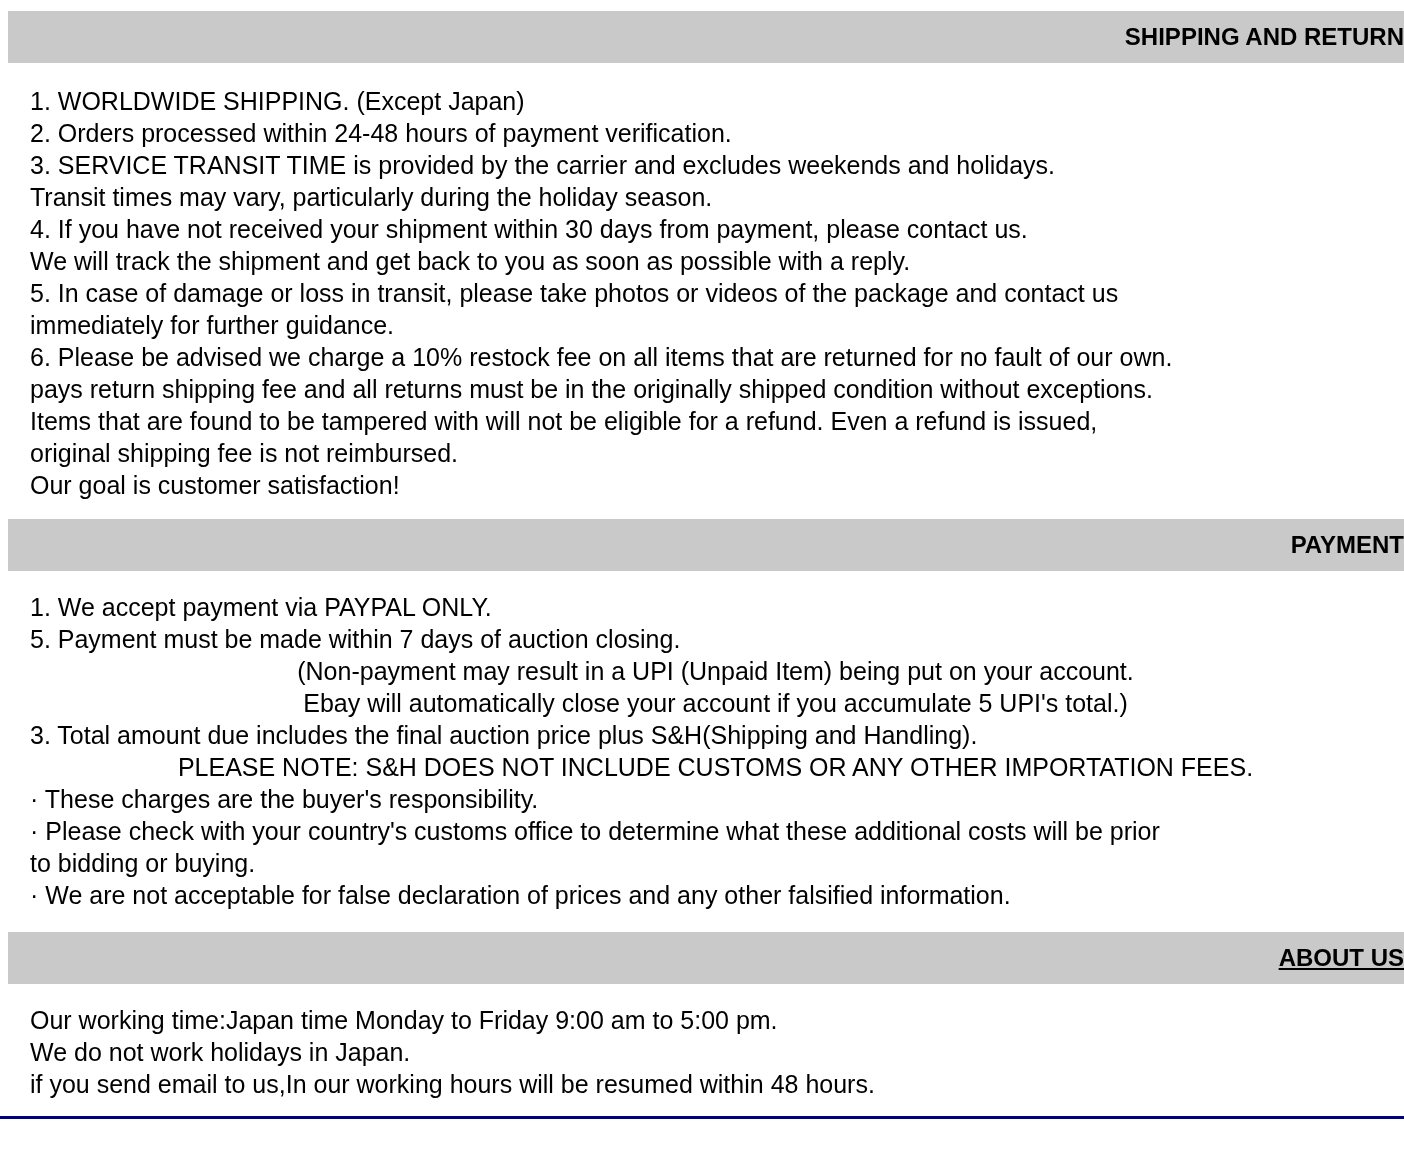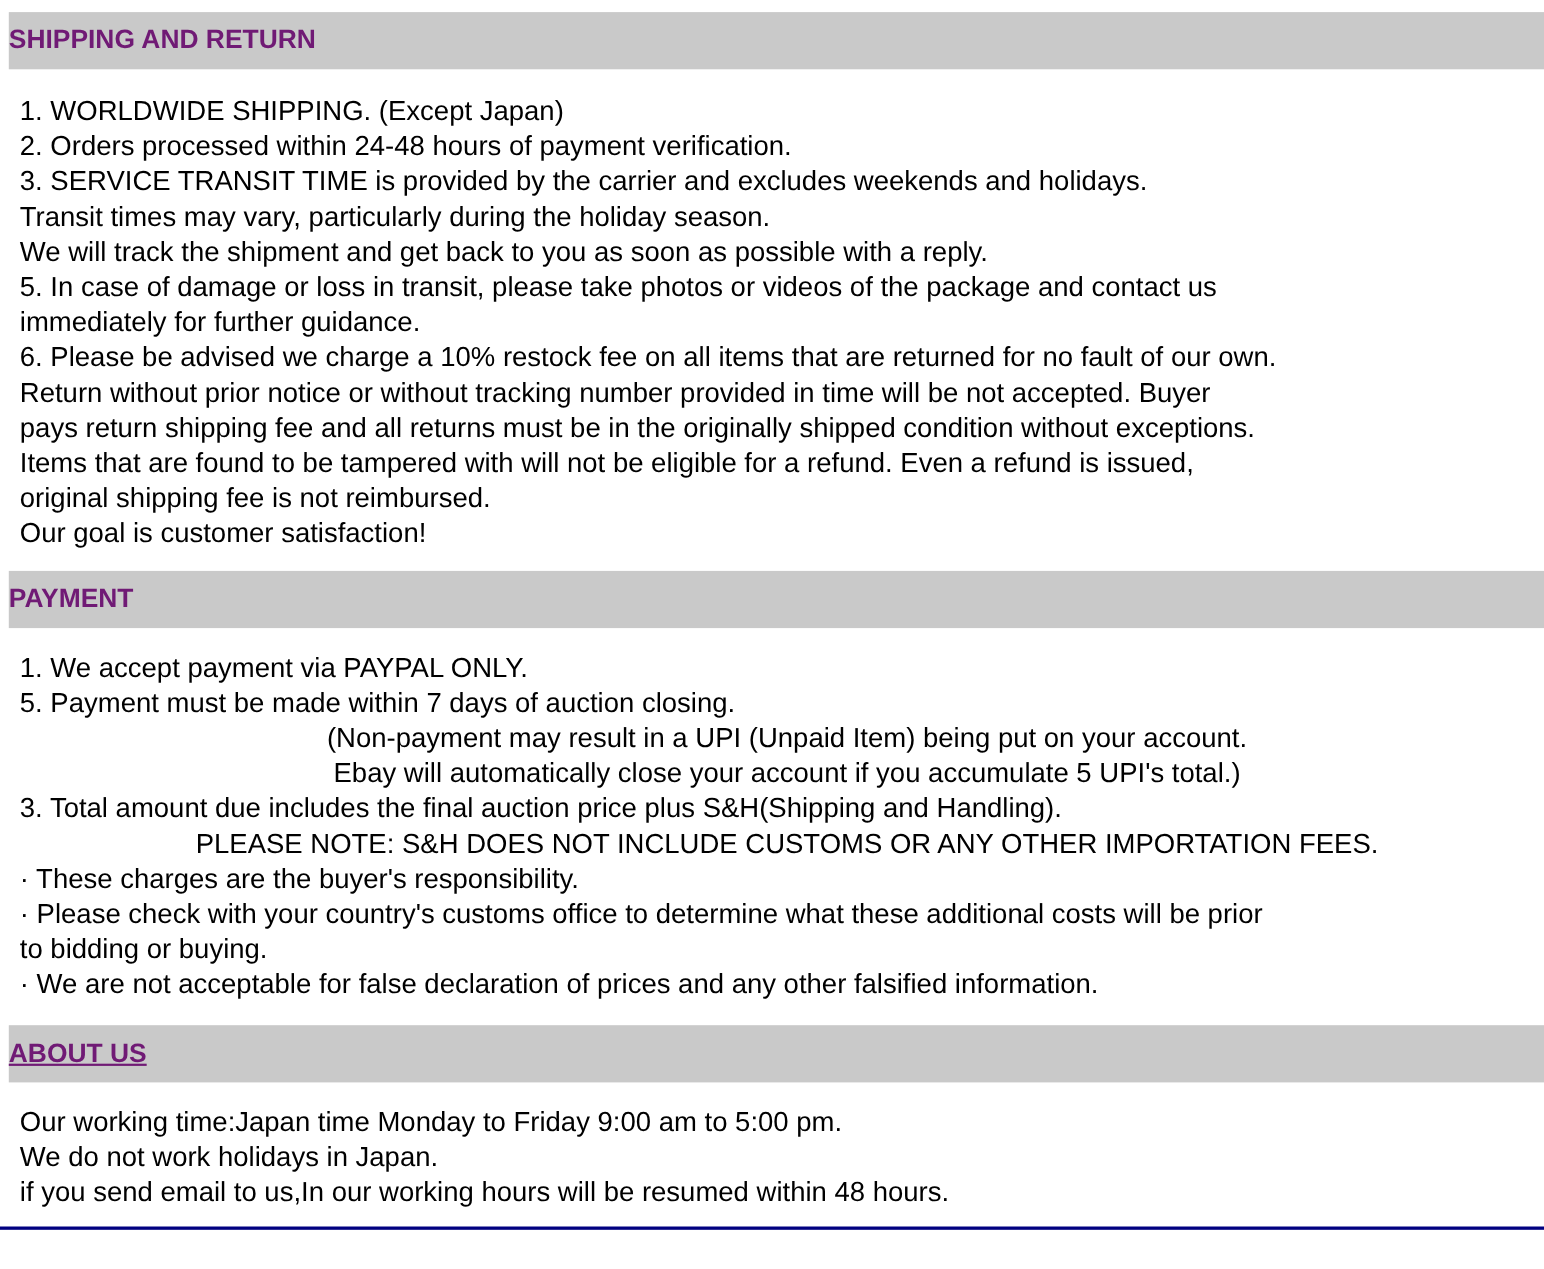--- a/index.html
+++ b/index.html
@@ -14,30 +14,30 @@
     font-size: 25px;
     line-height: 32px;
     color: #000000;
     overflow: hidden;
   }
   .section-header {
     margin-left: 8px;
     background: #c9c9c9;
     height: 52px;
     line-height: 52px;
-    text-align: left;
+    text-align: right;
     font-weight: bold;
     font-size: 24px;
-    color: #701a75;
+    color: #000000;
   }
   #header-shipping { margin-top: 11px; }
   #header-payment  { margin-top: 18px; }
   #header-about    { margin-top: 21px; text-decoration: underline; }
 
-  .section-body { margin: 4px; }
+  .section-body { margin: 16px; }
   #body-shipping { margin-top: 22px; }
   #body-payment  { margin-top: 20px; }
   #body-about    { margin-top: 20px; }
 
   .line { padding-left: 14px; white-space: nowrap; }
   .line.indent1 { padding-left: 27px; text-align: center; }
   .line.bullet  { }
 
   .bottom-divider {
     margin-top: 15px;
@@ -48,25 +48,25 @@
 </head>
 <body>
 
 <div id="header-shipping" class="section-header">SHIPPING AND RETURN</div>
 
 <div id="body-shipping" class="section-body">
   <div class="line">1. WORLDWIDE SHIPPING. (Except Japan)</div>
   <div class="line">2. Orders processed within 24-48 hours of payment verification.</div>
   <div class="line">3. SERVICE TRANSIT TIME is provided by the carrier and excludes weekends and holidays.</div>
   <div class="line">Transit times may vary, particularly during the holiday season.</div>
+  <div class="line">4. If you have not received your shipment within 30 days from payment, please contact us.</div>
   <div class="line">We will track the shipment and get back to you as soon as possible with a reply.</div>
   <div class="line">5. In case of damage or loss in transit, please take photos or videos of the package and contact us</div>
   <div class="line">immediately for further guidance.</div>
   <div class="line">6. Please be advised we charge a 10% restock fee on all items that are returned for no fault of our own.</div>
-  <div class="line">Return without prior notice or without tracking number provided in time will be not accepted. Buyer</div>
   <div class="line">pays return shipping fee and all returns must be in the originally shipped condition without exceptions.</div>
   <div class="line">Items that are found to be tampered with will not be eligible for a refund. Even a refund is issued,</div>
   <div class="line">original shipping fee is not reimbursed.</div>
   <div class="line">Our goal is customer satisfaction!</div>
 </div>
 
 <div id="header-payment" class="section-header">PAYMENT</div>
 
 <div id="body-payment" class="section-body">
   <div class="line">1. We accept payment via PAYPAL ONLY.</div>

